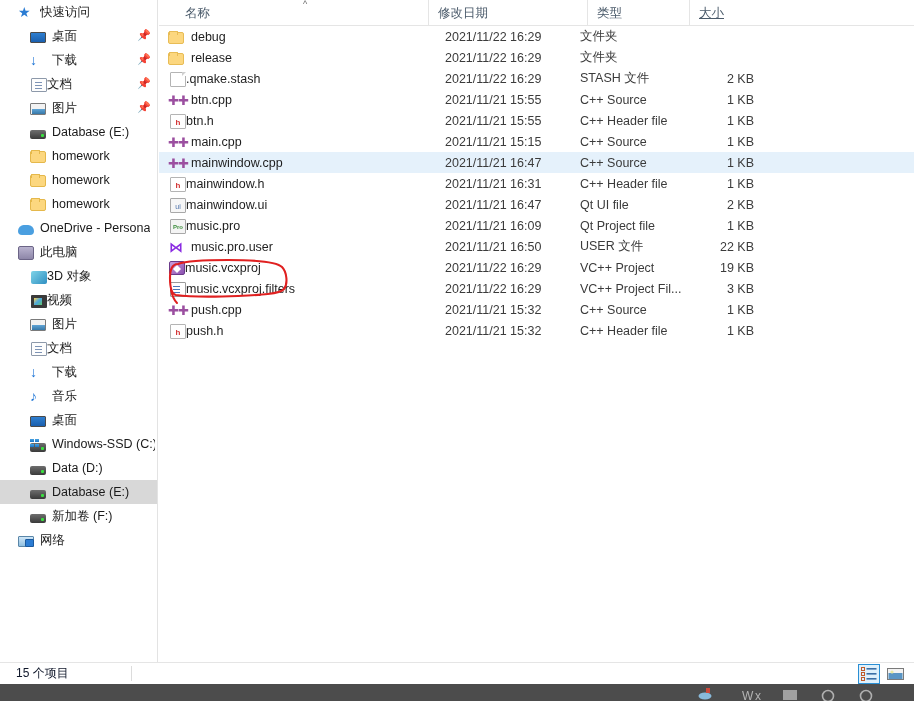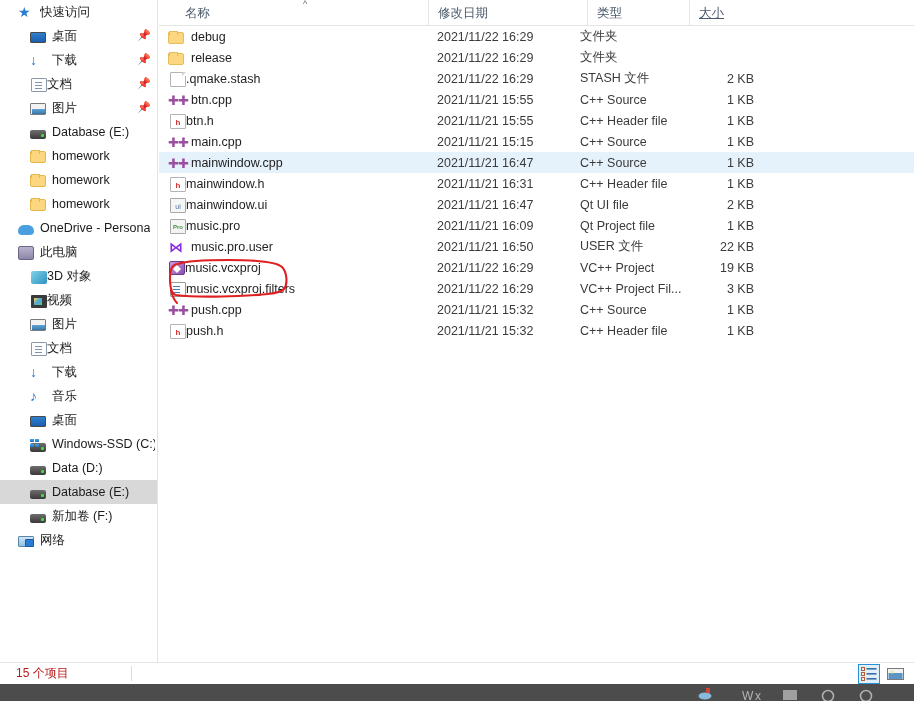--- a/index.html
+++ b/index.html
@@ -195,21 +195,21 @@
     color: #1e1e1e;
     white-space: nowrap;
     padding-left: 12px;
   }
   .frow.selected { background: #e5f1fb; }
   .f-name {
     position: absolute; left: 9px; top: 0;
     height: 21px; display: flex; align-items: center;
     max-width: 255px; overflow: hidden;
   }
-  .f-date { position: absolute; left: 278px; top: 0; height: 21px;
+  .f-date { position: absolute; left: 286px; top: 0; height: 21px;
             display:flex; align-items:center; color:#3b3b3b; }
   .f-type { position: absolute; left: 421px; top: 0; height: 21px;
             display:flex; align-items:center; color:#3b3b3b; }
   .f-size { position: absolute; left: 500px; top: 0; width: 95px; height: 21px;
             display:flex; align-items:center; justify-content:flex-end;
             color:#3b3b3b; }
   .f-ico { width:16px;height:16px;margin-right:7px;flex:0 0 16px;position:relative; }
 
   
   .fi-folder{
@@ -285,21 +285,21 @@
   
   #statusbar {
     position: absolute;
     left: 0; bottom: 17px;
     width: 914px; height: 22px;
     background: #ffffff;
     border-top: 1px solid #e5e5e5;
     display: flex; align-items: center;
   }
   #statuscount {
-    font-size: 12px; color: #b91c1c;
+    font-size: 12px; color: #0f172a;
     padding-left: 16px;
   }
   #statusdiv {
     position: absolute; left: 131px; top: 3px;
     width: 1px; height: 15px; background: #dcdcdc;
   }
   #viewbtns {
     position: absolute; right: 8px; top: 1px;
     display: flex; gap: 4px; align-items: center;
   }

